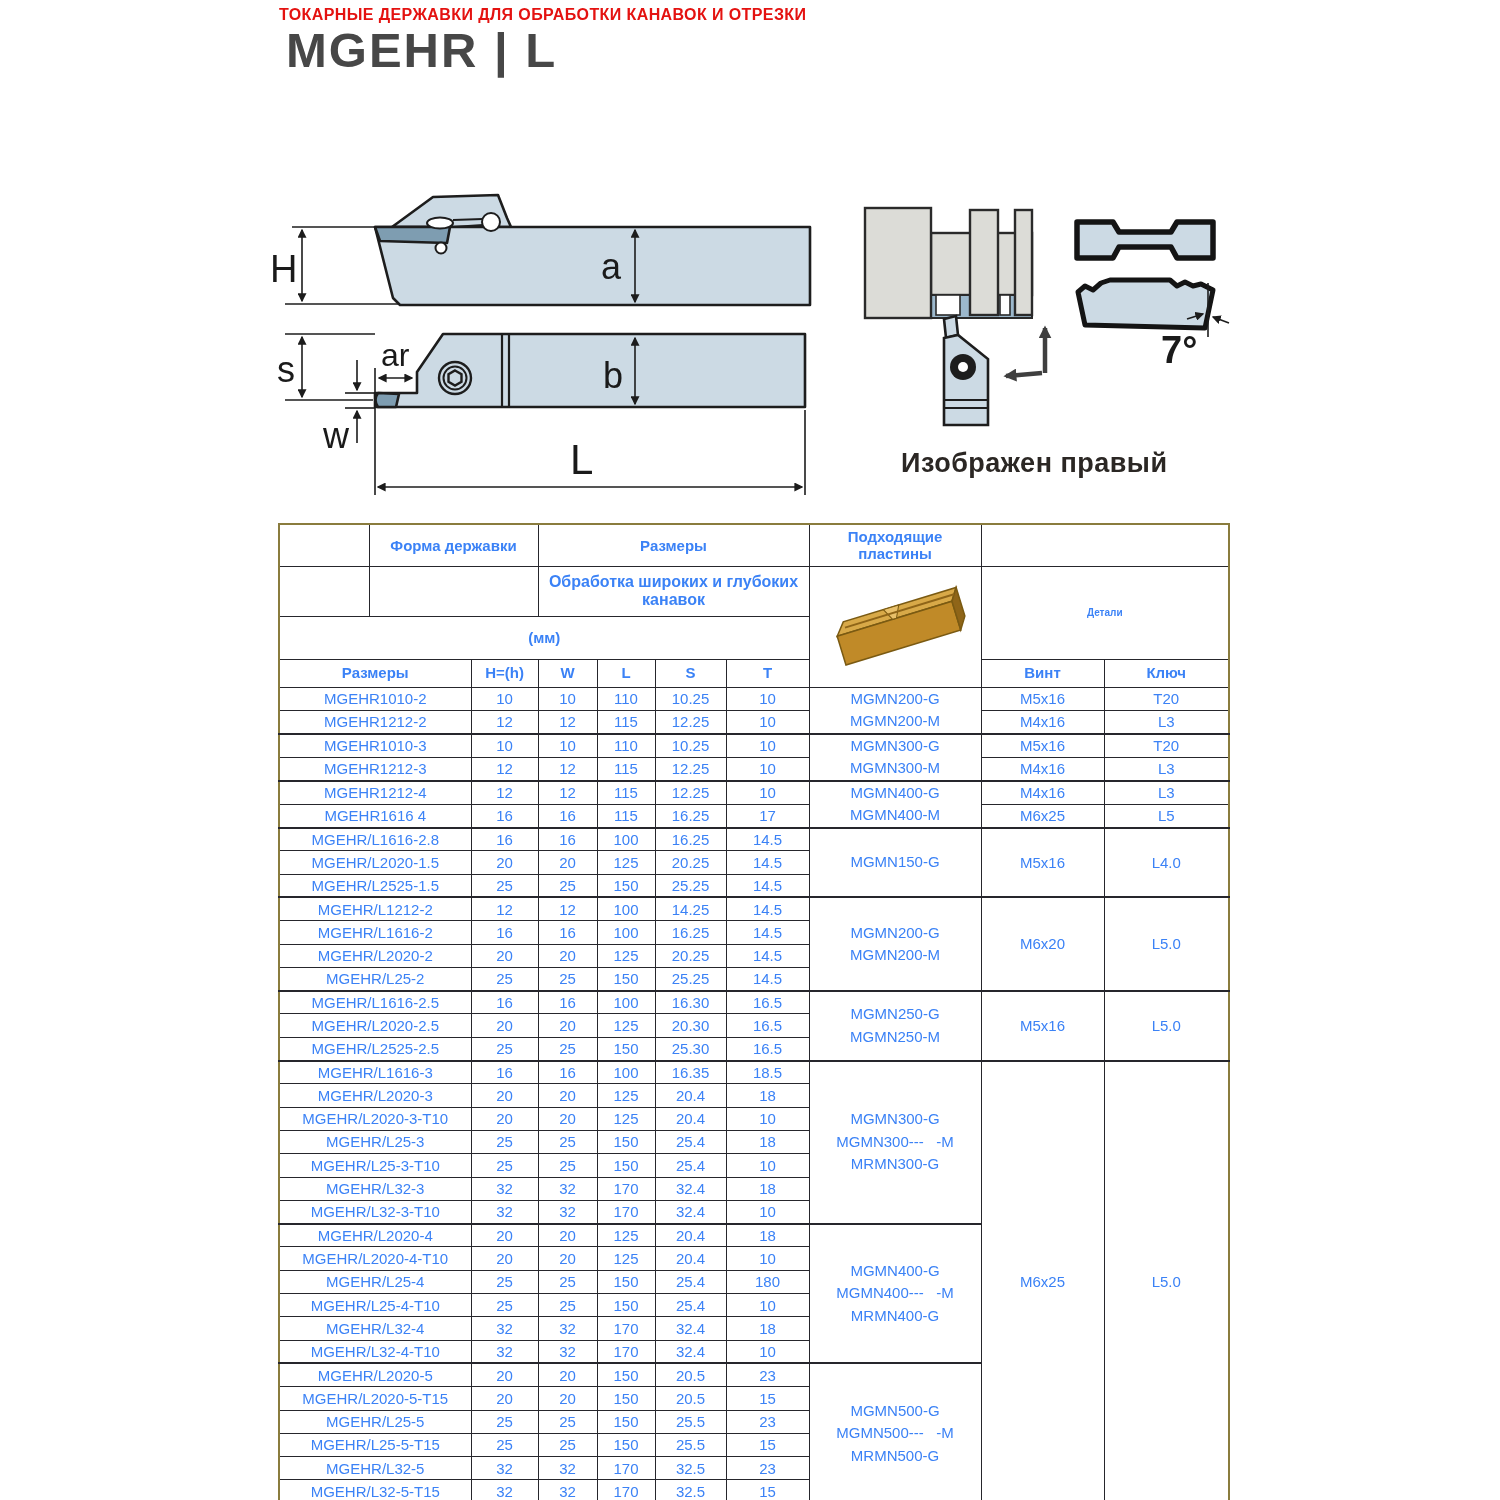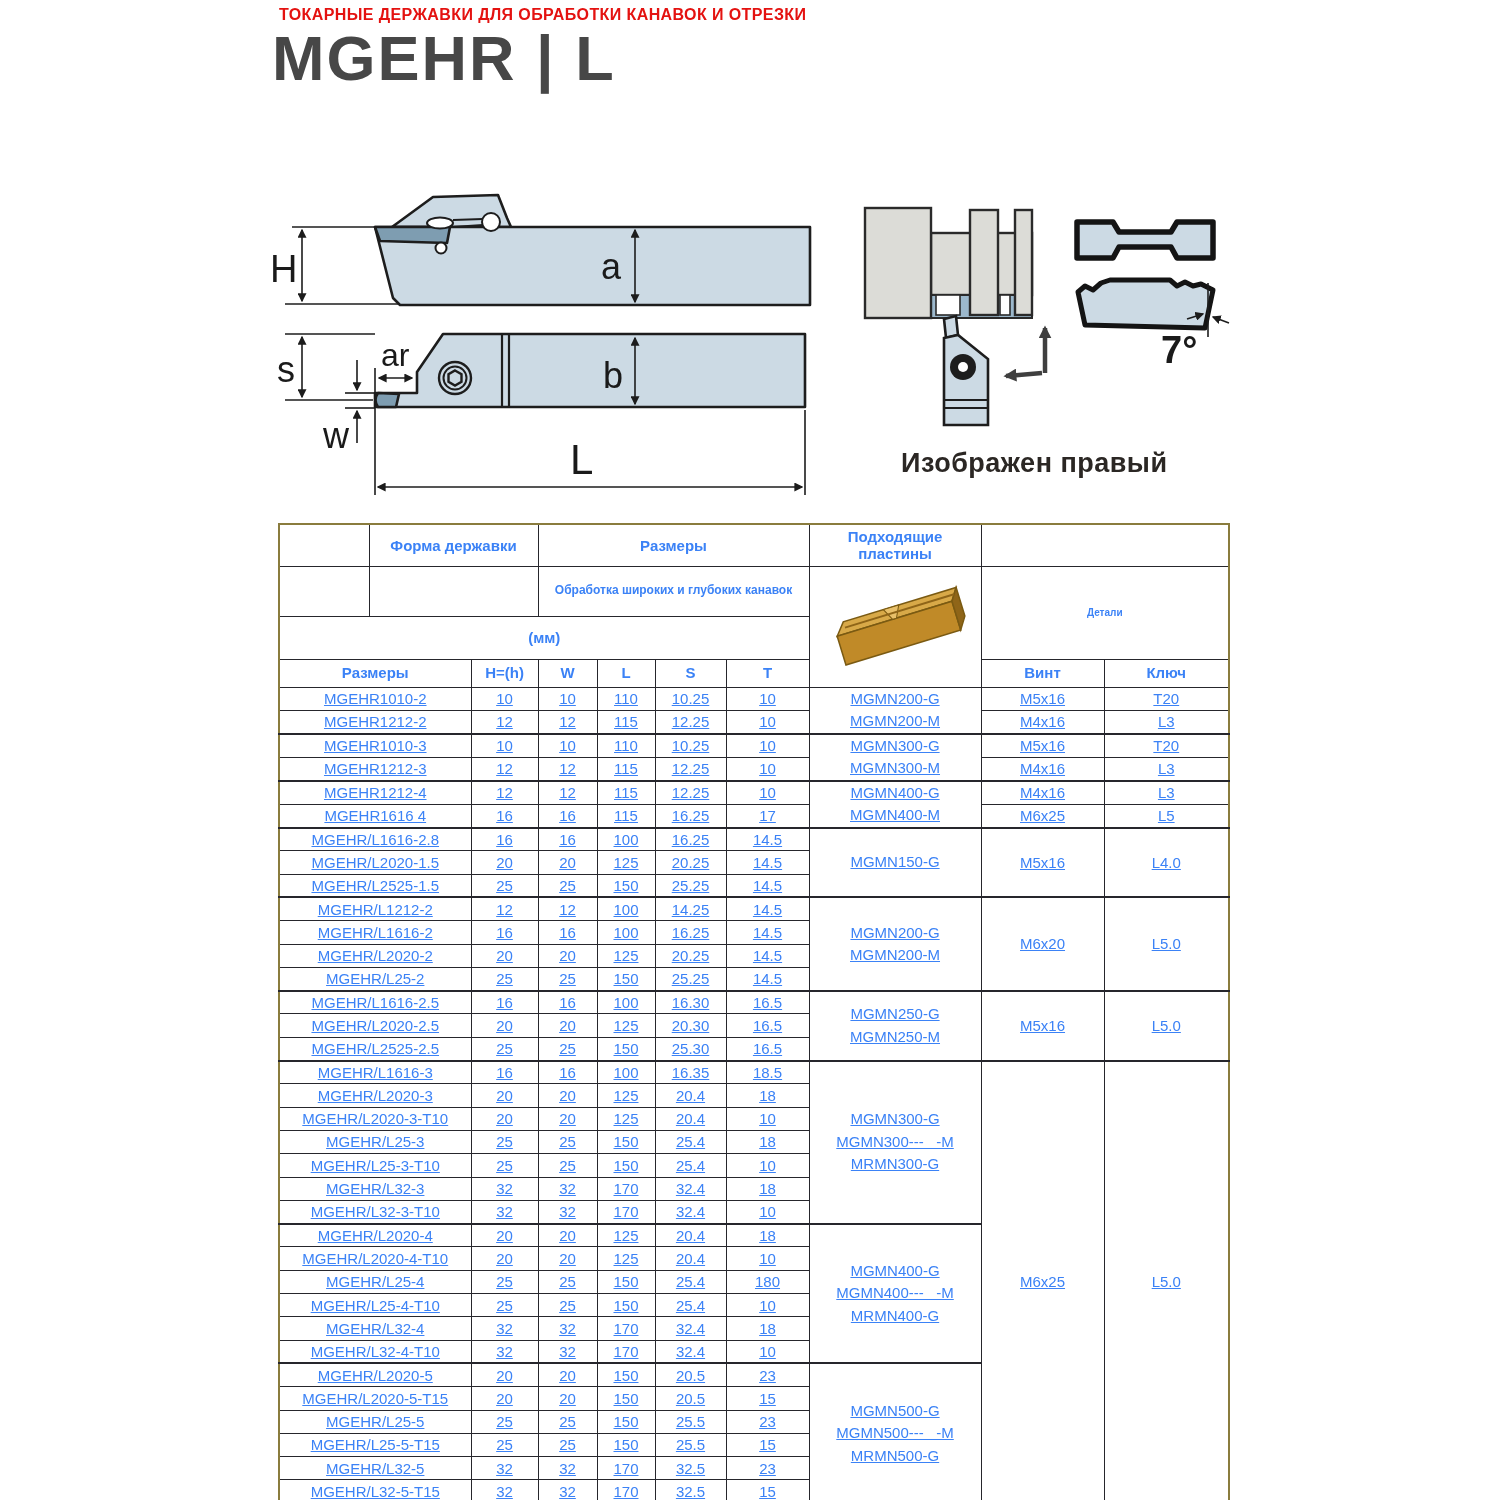--- a/index.html
+++ b/index.html
@@ -18,21 +18,21 @@
   body{
     width:1500px;height:1500px;position:relative;background:#ffffff;
     font-family:"Liberation Sans","DejaVu Sans",sans-serif;color:var(--ink);
     overflow:hidden;
   }
   .kicker{
     position:absolute;left:279px;top:6px;font-size:16px;font-weight:bold;
     color:var(--accent-red);letter-spacing:.4px;white-space:nowrap;
   }
   .title{
-    position:absolute;left:272px;top:22px;font-size:63px;font-weight:bold;
+    position:absolute;left:286px;top:22px;font-size:49px;font-weight:bold;
     color:var(--title-col);letter-spacing:2px;white-space:nowrap;
   }
   .caption{
     position:absolute;left:901px;top:448px;font-size:27px;font-weight:bold;
     color:#2b2724;letter-spacing:.5px;white-space:nowrap;text-align:center;
   }
   svg text{font-family:"Liberation Sans","DejaVu Sans",sans-serif;fill:#1a1a1a;}
   .dim{stroke:#1c1c1c;stroke-width:1.6;fill:none;}
   .outline{stroke:#1d1d1d;stroke-width:2.6;stroke-linejoin:round;}
   
@@ -42,21 +42,21 @@
     border:2px solid var(--olive);
     font-size:15px;color:#3b82f6;margin-top:10px;
   }
   table.spec td{
     border:1px solid var(--dark);
     text-align:center;vertical-align:middle;
     padding:0;overflow:hidden;line-height:1.15;
   }
   thead td{font-weight:bold;border-top-color:var(--olive);border-bottom-color:var(--olive);}
   tr.hr1{height:42px;} tr.hr2{height:50px;} tr.hr3{height:43px;} tr.hr4{height:28px;}
-  tbody tr{height:23.3px;text-decoration:underline;}
+  tbody tr{height:23.3px;}
   tbody td{border-top-color:var(--row-line);border-bottom-color:var(--row-line);}
   tbody tr.gs td{border-top:2px solid var(--dark);}
   td.model{text-align:left;padding-left:13px;}
   td.units-cell{text-align:right;padding-right:10px;font-weight:bold;}
   td.plates-cell .pl{white-space:pre;line-height:1.5;}
   td.photo-cell{vertical-align:middle;}
 </style>
 </head>
 <body>
 
@@ -194,21 +194,21 @@
     <tr class="hr1">
       <td></td>
       <td colspan="2">Форма державки</td>
       <td colspan="4">Размеры</td>
       <td>Подходящие пластины</td>
       <td colspan="2"></td>
     </tr>
     <tr class="hr2">
       <td></td>
       <td colspan="2"></td>
-      <td colspan="4" style="font-size:12px">Обработка широких и глубоких канавок</td>
+      <td colspan="4" style="font-size:16px">Обработка широких и глубоких канавок</td>
       <td rowspan="3" class="photo-cell">
         <svg width="160" height="115" viewBox="0 0 160 115">
           <g transform="rotate(-17 80 60)">
             <polygon points="22,52 142,52 150,40 32,40" fill="#d8a948" stroke="#7a5a12" stroke-width="1.5"></polygon>
             <rect x="22" y="52" width="120" height="30" fill="#c08a28" stroke="#7a5a12" stroke-width="1.5"></rect>
             <polygon points="142,52 150,40 150,70 142,82" fill="#8f6518" stroke="#7a5a12" stroke-width="1.5"></polygon>
             <polygon points="74,40 90,40 84,52 80,52" fill="#e8c06a" stroke="#7a5a12" stroke-width="1"></polygon>
             <line x1="32" y1="46" x2="146" y2="46" stroke="#8f6518" stroke-width="2"></line>
           </g>
         </svg>

